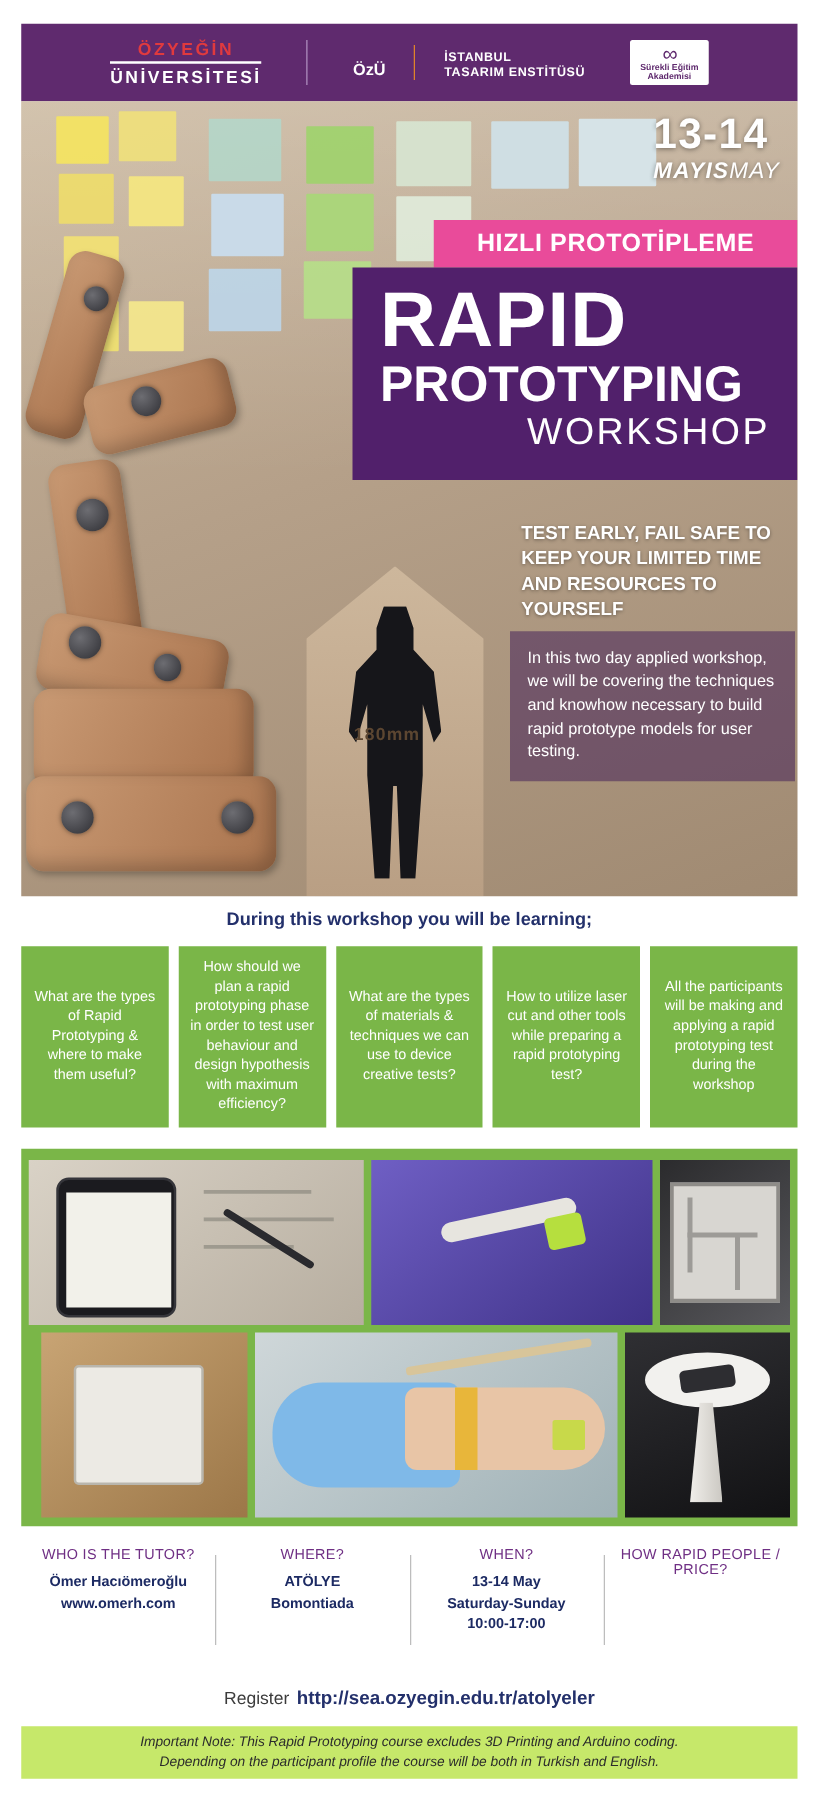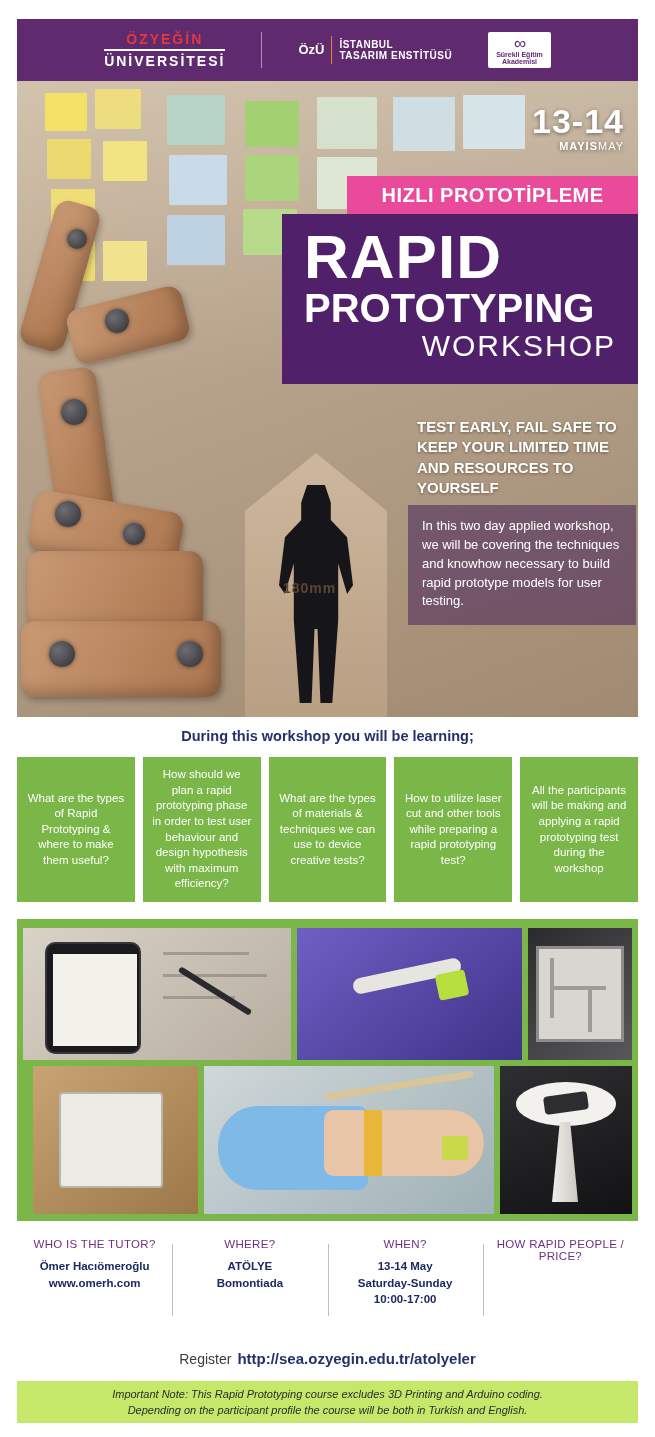--- a/index.html
+++ b/index.html
@@ -45,22 +45,22 @@
     font-weight: bold;
     font-size: 14px;
     letter-spacing: 2px;
   }
   .logo-sep { width: 1px; height: 36px; background: #b08fc0; }
   .logo-ozu2 {
     color: #ffffff;
     font-size: 10px;
     line-height: 1.15;
     display: flex;
-    align-items: center;
-    gap: 7px;
+    align-items: flex-end;
+    gap: 23px;
   }
   .logo-ozu2 .ozu-small { font-size: 13px; font-weight: bold; }
   .logo-ozu2 .bar-v { width: 1px; height: 28px; background: #e0832a; }
   .logo-ozu2 .ite { font-size: 10px; font-weight: bold; letter-spacing: 0.5px; }
   .logo-sea {
     background: #ffffff;
     border-radius: 2px;
     padding: 4px 8px 3px;
     text-align: center;
     color: #5f2a6e;
@@ -135,35 +135,35 @@
     position: absolute;
     left: 38px; top: 126px;
     color: #5c4631;
     font-size: 15px;
     font-weight: bold;
     letter-spacing: 1px;
   }
   .mann-label span { font-size: 14px; }
   .date-box {
     position: absolute;
-    right: 14px; top: 23px;
-    text-align: right;
+    right: 14px; top: 9px;
     color: #ffffff;
     text-shadow: 0 1px 4px rgba(0,0,0,0.45);
   }
   .date-box .dnum {
     font-size: 34px;
     font-weight: bold;
     letter-spacing: 1px;
     line-height: 1;
   }
   .date-box .dmon {
-    font-size: 11px;
+    font-size: 18px;
     letter-spacing: 1px;
     margin-top: 2px;
+    font-style: italic;
   }
   .date-box .dmon b { font-weight: bold; }
   .pink-band {
     position: absolute;
     left: 330px; top: 95px;
     width: 291px; height: 38px;
     background: #e94b9a;
     display: flex;
     align-items: center;
     justify-content: center;

